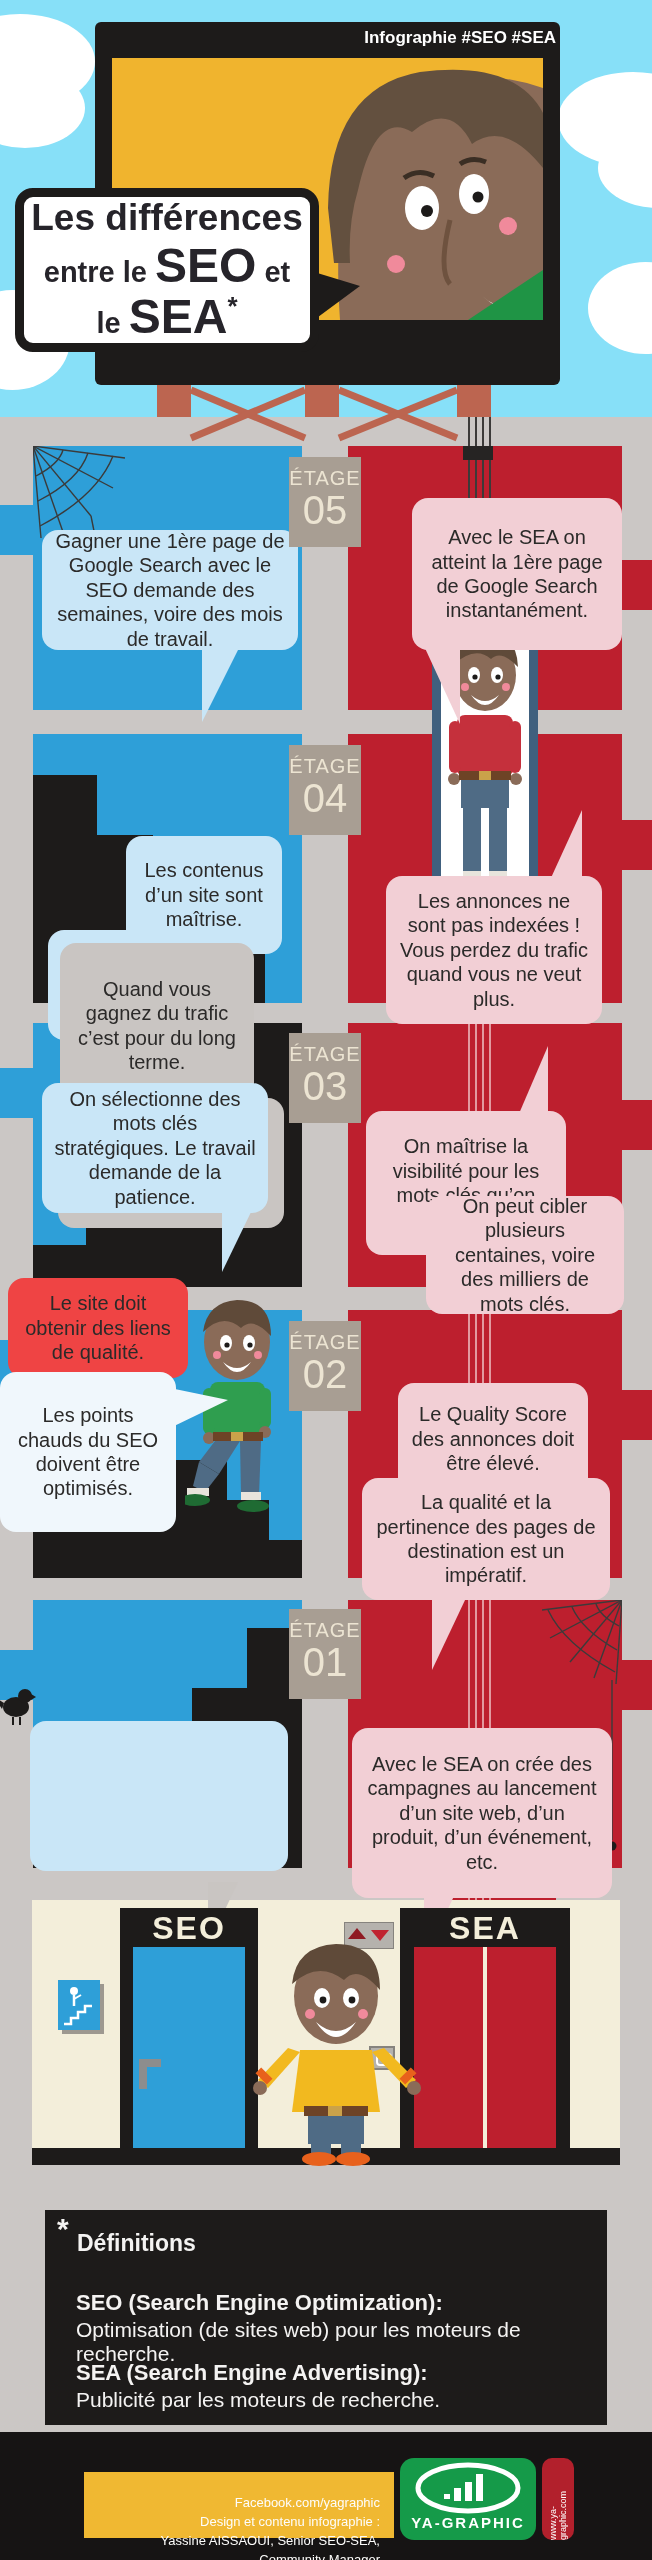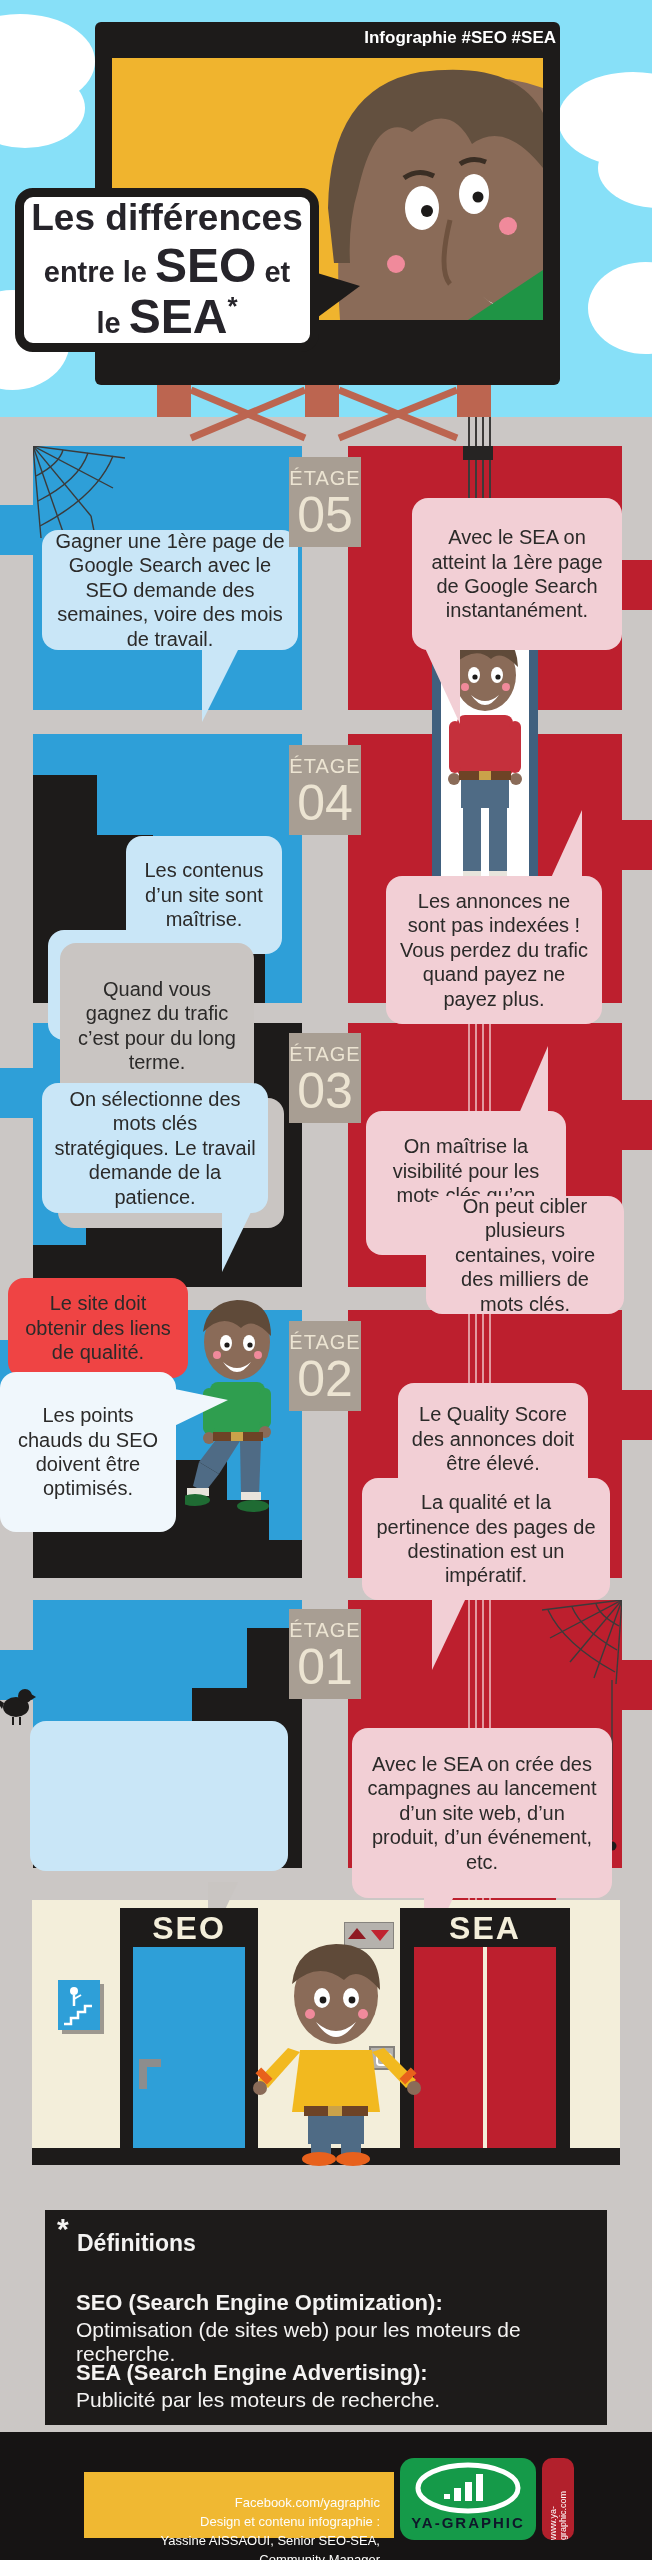--- a/index.html
+++ b/index.html
@@ -11,21 +11,21 @@
           text-align:center;color:#2b2a29;font-size:20px;line-height:1.22;padding:10px 12px;box-sizing:border-box;z-index:6;}
   .bub-blue{background:#c9e6f7;}
   .bub-pink{background:#f2cfd5;}
   .bub-gray{background:#c9c5c2;}
   .bub-white{background:#ef4444;}
   .bub-ice{background:#f0f7fc;}
   .shadow{position:absolute;border-radius:16px;z-index:5;}
   .tail{position:absolute;width:0;height:0;z-index:5;}
   .etage{position:absolute;width:72px;height:90px;background:#a89e93;color:#ece4d2;text-align:center;z-index:7;}
   .etage .t1{font-size:20px;letter-spacing:1px;margin-top:10px;text-align:center;}
-  .etage .t2{font-size:50px;line-height:1.0;}
+  .etage .t2{font-size:40px;line-height:1.0;}
   .blue-block{position:absolute;left:33px;width:269px;background:#2e9fd8;z-index:2;}
   .red-block{position:absolute;left:348px;width:274px;background:#bd1f2e;z-index:2;}
   .step{position:absolute;background:#1d1b1a;z-index:3;}
   .tab-blue{position:absolute;left:0;width:33px;height:50px;background:#2e9fd8;z-index:2;}
   .tab-red{position:absolute;left:620px;width:32px;height:50px;background:#bd1f2e;z-index:2;}
   .cable{position:absolute;width:2px;z-index:3;}
   .cable.light{background:rgba(250,236,236,.6);}
   .cable.dark{background:#3c3a39;}
   .door-label{position:absolute;width:100%;text-align:center;color:#f3eeda;font-weight:bold;font-size:32px;letter-spacing:2px;top:2px;}
   .deftext{color:#f4f3f2;}
@@ -277,21 +277,21 @@
   <div class="bubble bub-blue" style="left:126px;top:836px;width:156px;height:118px;">
     <span>Les contenus d’un site sont maîtrise.</span>
     </div>
   <div class="shadow" style="left:48px;top:930px;width:196px;height:110px;background:#c9e6f7;"></div>
   <div class="tail" style="left:200px;top:1105px;border-top:72px solid #c9c5c2;border-right:34px solid transparent;"></div>
   <div class="bubble bub-gray" style="left:60px;top:943px;width:194px;height:165px;">
     <span>Quand vous gagnez du trafic c’est pour du long terme.</span>
     </div>
   <div class="tail" style="left:550px;top:810px;border-bottom:70px solid #f2cfd5;border-left:32px solid transparent;"></div>
   <div class="bubble bub-pink" style="left:386px;top:876px;width:216px;height:148px;">
-    <span>Les annonces ne sont pas indexées ! Vous perdez du trafic quand payez ne payez plus.</span>
+    <span>Les annonces ne sont pas indexées ! Vous perdez du trafic quand vous ne veut plus.</span>
     </div>
 
   <div class="shadow" style="left:58px;top:1098px;width:226px;height:130px;background:#c9c5c2;"></div>
   <div class="tail" style="left:222px;top:1210px;border-top:62px solid #c9e6f7;border-right:30px solid transparent;"></div>
   <div class="bubble bub-blue" style="left:42px;top:1083px;width:226px;height:130px;">
     <span>On sélectionne des mots clés stratégiques. Le travail demande de la patience.</span>
     </div>
   <div class="tail" style="left:518px;top:1046px;border-bottom:70px solid #f2cfd5;border-left:30px solid transparent;"></div>
   <div class="bubble bub-pink" style="left:366px;top:1111px;width:200px;height:144px;">
     <span>On maîtrise la visibilité pour les mots clés qu’on veut.</span>
@@ -400,21 +400,21 @@
       <div class="credit-line"><span>Yassine AISSAOUI, Senior SEO-SEA, Community Manager</span></div>
     </div>
     <div class="abs" style="left:400px;top:26px;width:136px;height:82px;background:#159a49;border-radius:14px;">
       <svg width="116" height="52" viewBox="0 0 116 52" style="position:absolute;left:10px;top:4px;">
         <ellipse cx="58" cy="26" rx="50" ry="23" fill="none" stroke="#fff" stroke-width="5"></ellipse>
         <rect x="34" y="32" width="6" height="5" fill="#fff"></rect>
         <rect x="44" y="26" width="7" height="13" fill="#fff"></rect>
         <rect x="55" y="20" width="7" height="19" fill="#fff"></rect>
         <rect x="66" y="12" width="7" height="27" fill="#fff"></rect>
       </svg>
-      <div class="abs" style="left:0;top:56px;width:136px;text-align:center;color:#0f172a;font-weight:bold;font-size:15px;letter-spacing:2px;"><span>YA-GRAPHIC</span></div>
+      <div class="abs" style="left:0;top:56px;width:136px;text-align:center;color:#ffffff;font-weight:bold;font-size:15px;letter-spacing:2px;"><span>YA-GRAPHIC</span></div>
     </div>
     <div class="abs" style="left:542px;top:26px;width:32px;height:82px;background:#b2202c;border-radius:10px;">
       <div style="position:absolute;left:0;top:0;width:32px;height:82px;display:flex;align-items:center;justify-content:center;writing-mode:vertical-rl;transform:rotate(180deg);color:#fff;font-size:9px;">
           <span>www.ya-graphic.com</span>
         </div>
     </div>
   </div>
 
 </div>
 

